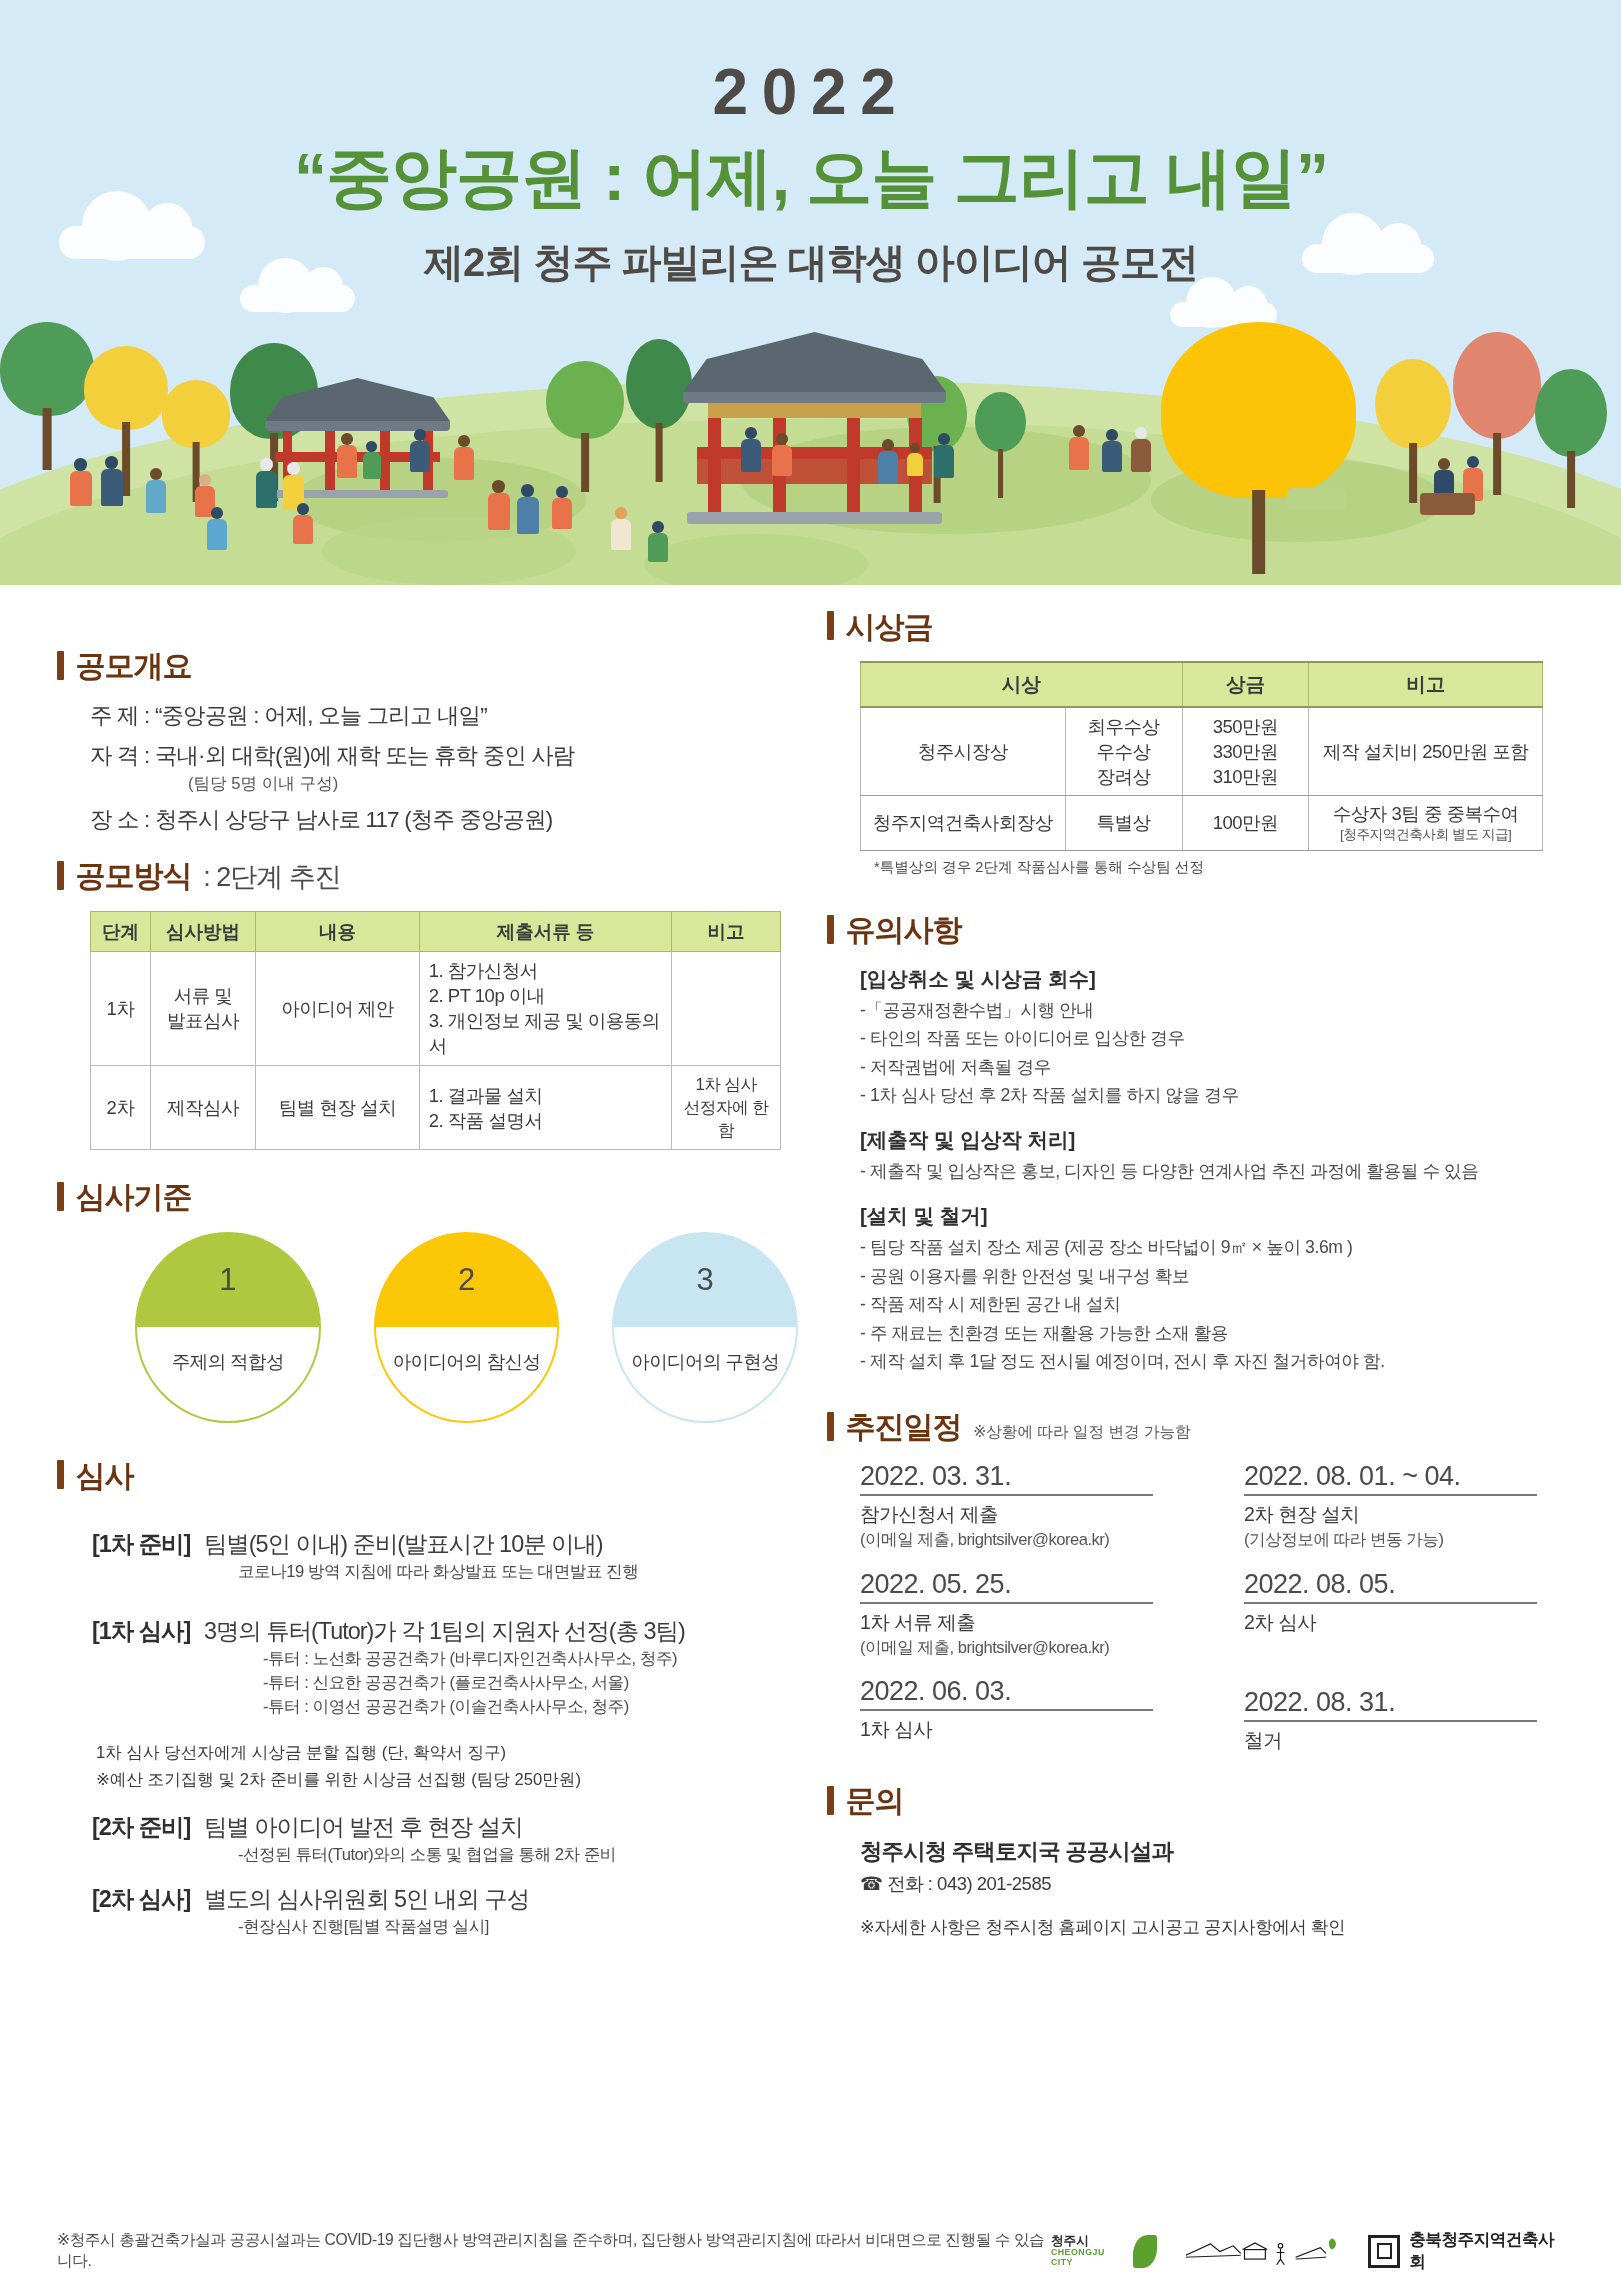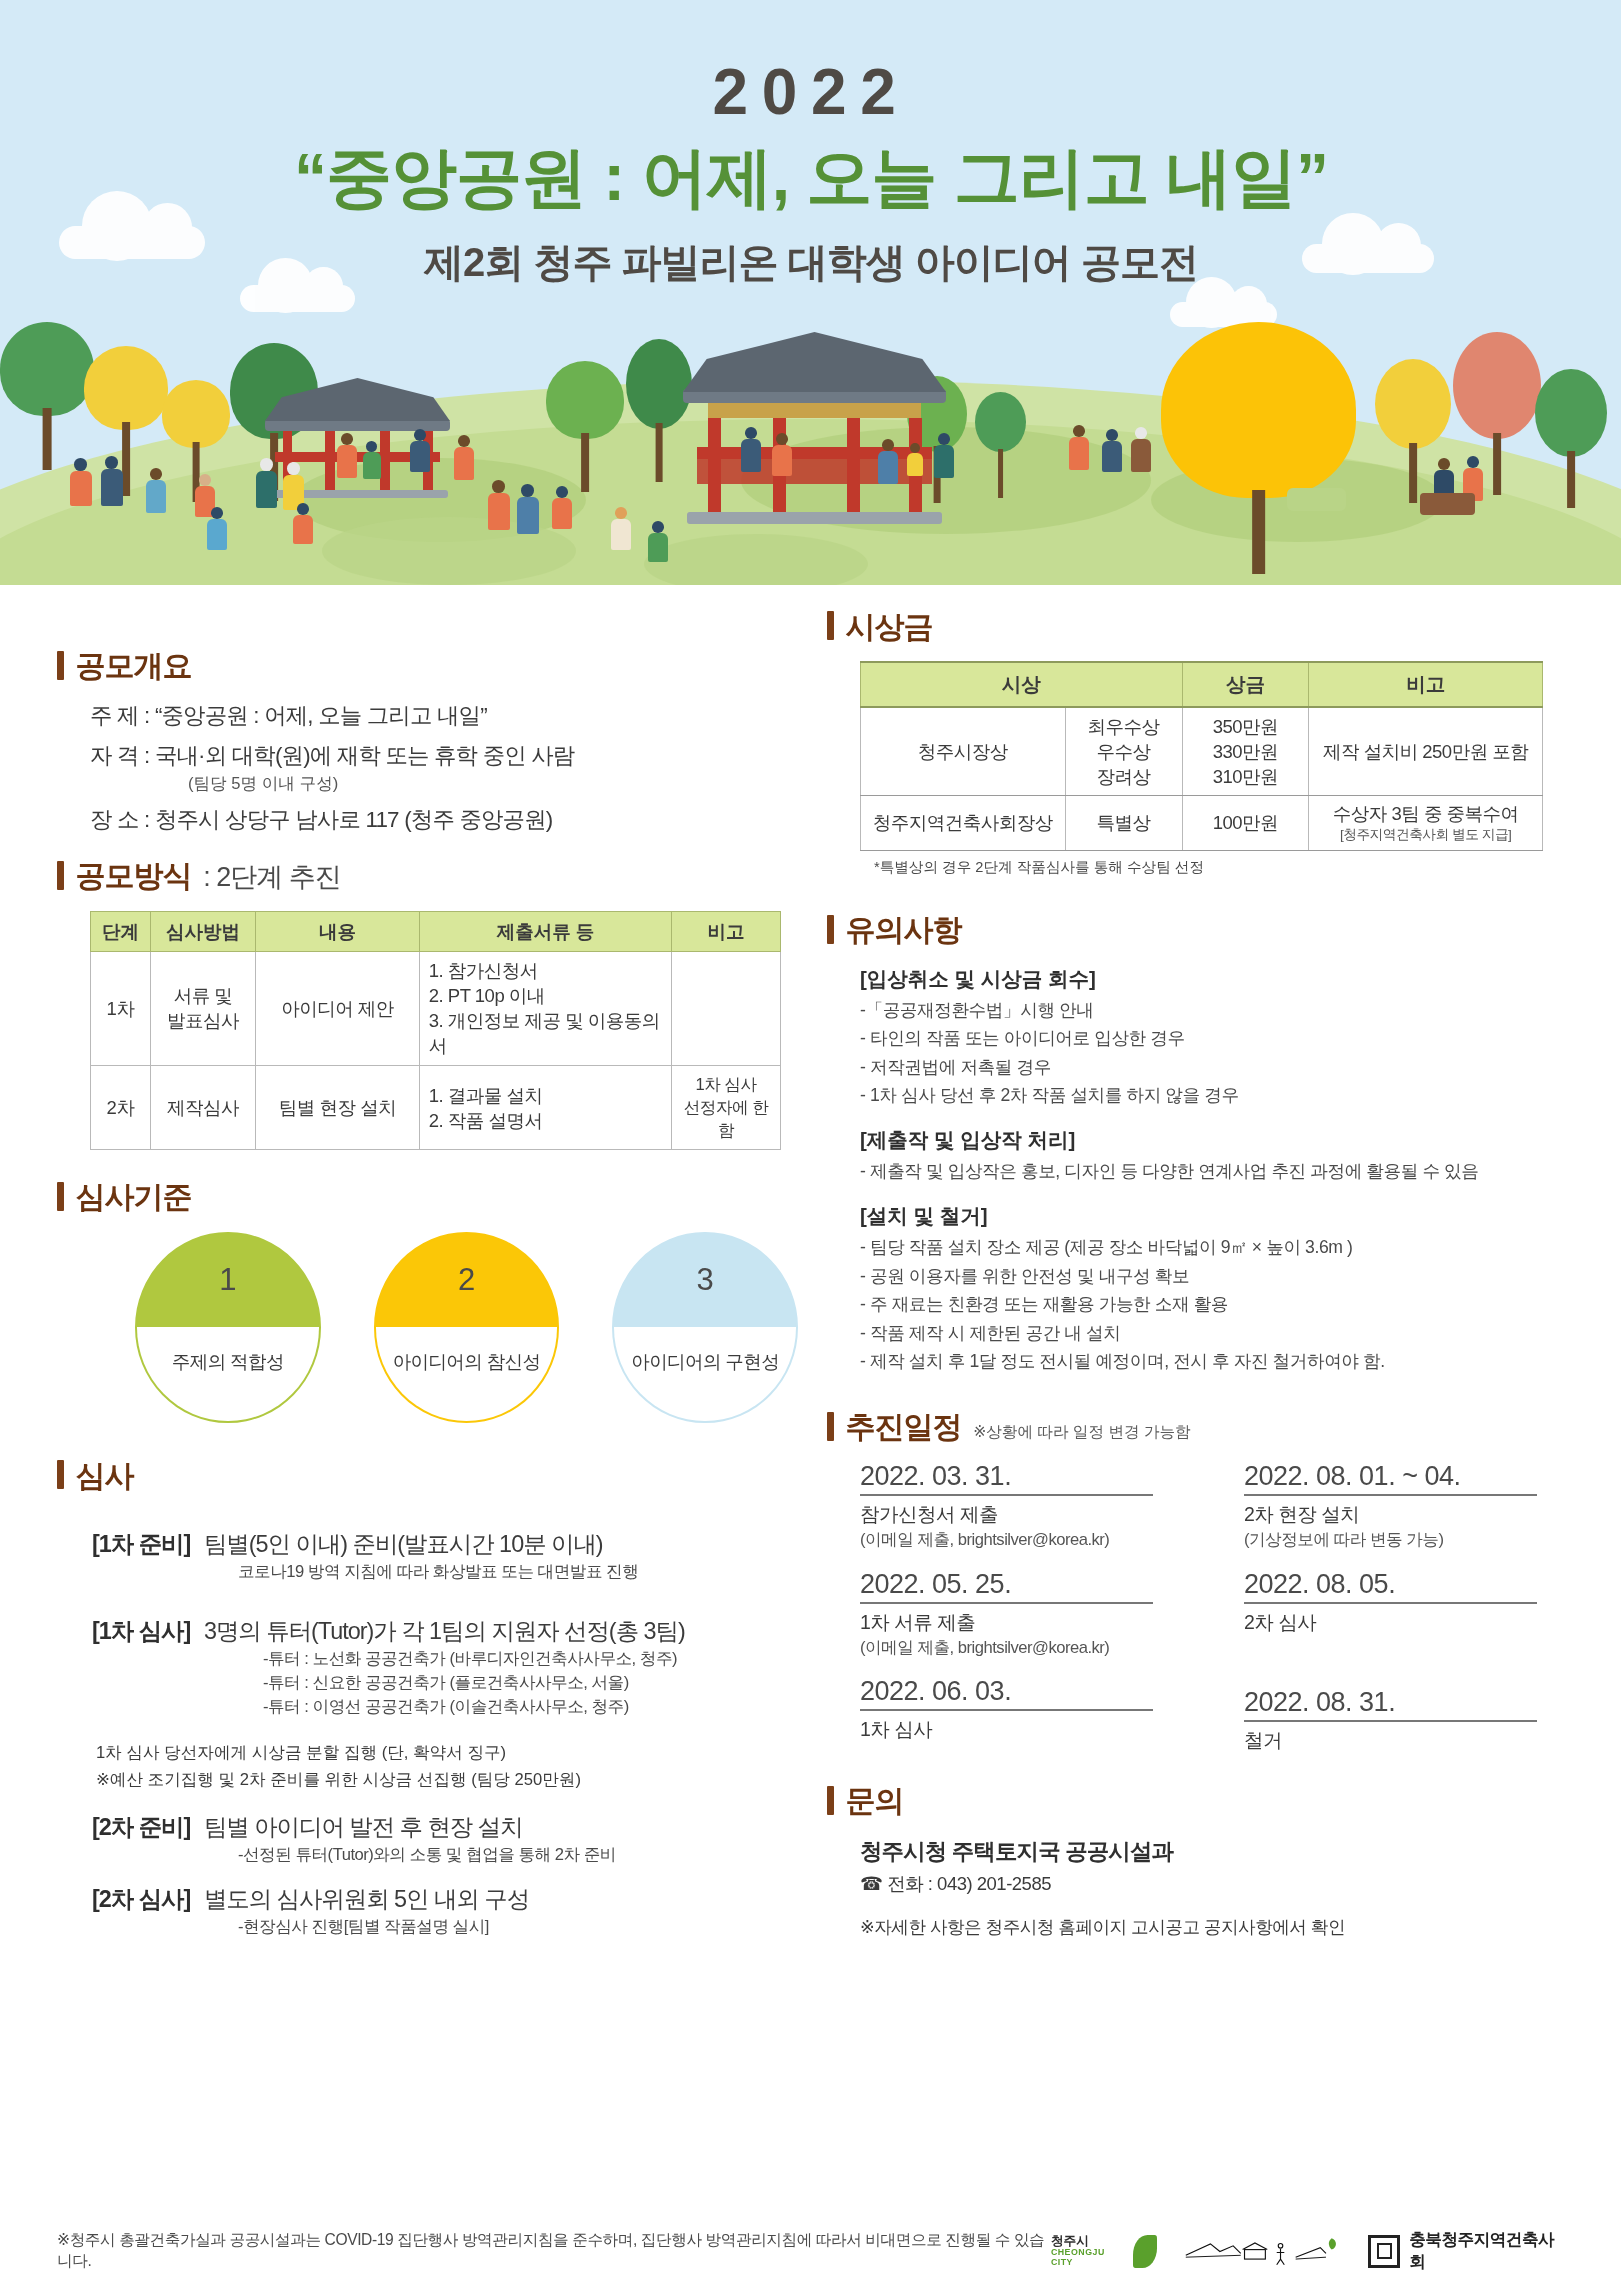--- a/index.html
+++ b/index.html
@@ -633,22 +633,22 @@
 
         <div class="nt-block">
           <div class="nt-head">[제출작 및 입상작 처리]</div>
           <div class="nt-item">- 제출작 및 입상작은 홍보, 디자인 등 다양한 연계사업 추진 과정에 활용될 수 있음</div>
         </div>
 
         <div class="nt-block">
           <div class="nt-head">[설치 및 철거]</div>
           <div class="nt-item">- 팀당 작품 설치 장소 제공 (제공 장소 바닥넓이 9㎡ × 높이 3.6m )</div>
           <div class="nt-item">- 공원 이용자를 위한 안전성 및 내구성 확보</div>
+          <div class="nt-item">- 작품 제작 시 제한된 공간 내 설치</div>
           <div class="nt-item">- 주 재료는 친환경 또는 재활용 가능한 소재 활용</div>
-          <div class="nt-item">- 작품 제작 시 제한된 공간 내 설치</div>
           <div class="nt-item">- 제작 설치 후 1달 정도 전시될 예정이며, 전시 후 자진 철거하여야 함.</div>
         </div>
       </div>
 
       <div style="margin-top:31px;">
         <div class="sec-head">
           <span class="bar"></span>
           <span class="sec-title">추진일정</span>
           <span class="sec-note">※상황에 따라 일정 변경 가능함</span>
         </div>

